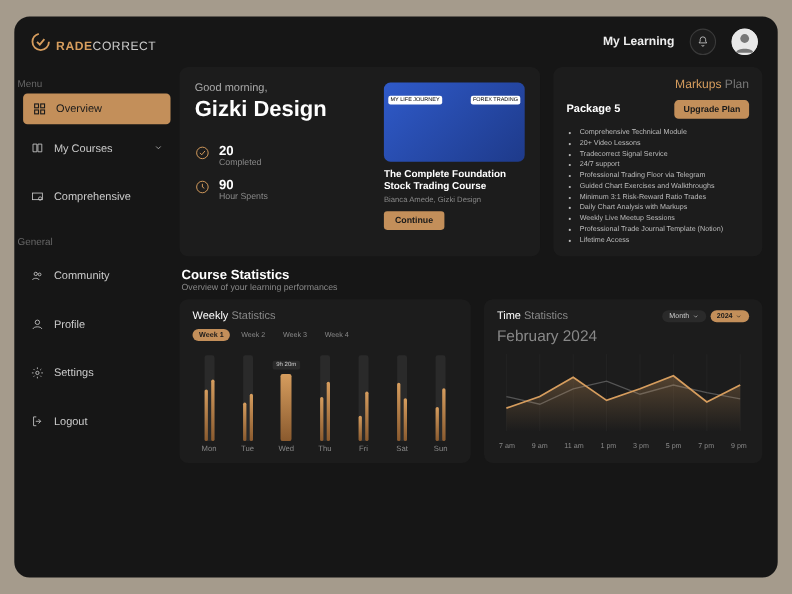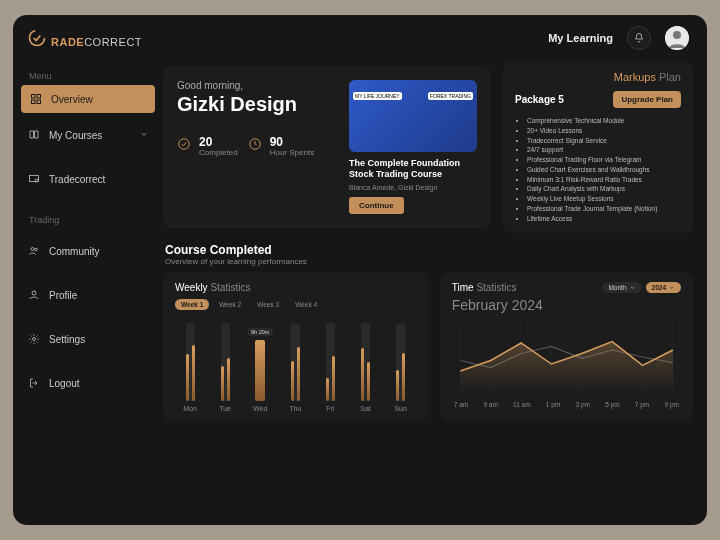--- a/index.html
+++ b/index.html
@@ -24,32 +24,32 @@
 .logo-mark { width: 20px; height: 20px; }
 .logo-text { font-size: 11px; letter-spacing: 0.5px; }
 .logo-text .t1 { color: #d69d5e; font-weight: 600; }
 .logo-text .t2 { color: #ccc; font-weight: 500; }
 .topright { display: flex; align-items: center; gap: 14px; }
 .mylearning { color: #eee; font-size: 11px; font-weight: 600; }
 .bell { width: 24px; height: 24px; border-radius: 50%; border: 1px solid #3a3a3a; display:flex;align-items:center;justify-content:center; background:#1c1c1c; }
 .avatar { width: 24px; height: 24px; border-radius: 50%; background: #eee; overflow:hidden; display:flex;align-items:center;justify-content:center; font-size:10px; }
 .body { flex:1; display:flex; overflow:hidden; }
 .sidebar { width: 150px; padding: 6px 0 0 0; }
-.sect-label { font-size: 9px; color: #666; padding: 4px 16px; }
+.sect-label { font-size: 9px; color: #666; padding: 4px 3px; }
 .nav-item { display:flex; align-items:center; gap:8px; padding: 15px 14px; font-size:10px; color:#ccc; cursor:pointer; }
 .nav-item.active { background: #c38f5a; color:#1a1a1a; border-radius: 0; margin: 0 8px; border-radius:4px; padding:7px 8px; }
 .nav-icon { width:14px; height:14px; display:flex;align-items:center;justify-content:center; flex-shrink:0;}
 .nav-chev { margin-left:auto; }
 .main { flex:1; padding: 0 14px 10px 0; overflow:hidden; }
-.row1 { display:flex; gap:12px; margin-bottom:10px;align-items:center; }
+.row1 { display:flex; gap:12px; margin-bottom:10px; }
 .hero { flex: 1.5; background:#1c1c1c; border-radius:8px; padding:14px 14px; display:flex; gap:16px; position:relative; }
 .hero-left { flex:1; }
 .greet { font-size:10px; color:#aaa; }
 .name { font-size:20px; font-weight:700; color:#fff; margin-top:2px; }
-.stats { margin-top:20px; display:flex; flex-direction:row; gap:10px; }
+.stats { margin-top:20px; display:flex; flex-direction:column; gap:10px; }
 .stat { display:flex; align-items:flex-start; gap:8px; }
 .stat-icon { width:14px;height:14px; color:#d69d5e; margin-top:1px;}
 .stat-num { font-size:12px; font-weight:700; color:#fff; line-height:1; }
 .stat-lbl { font-size:8px; color:#888; }
 .hero-right { width: 128px; }
 .thumb { width:128px; height:72px; border-radius:6px; background:linear-gradient(135deg,#2f5ac9,#1e3a8a); position:relative; overflow:hidden; margin-bottom:6px; }
 .thumb::before { content:"MY LIFE JOURNEY"; position:absolute; left:4px; top:12px; font-size:5px; color:#000; background:#fff; padding:1px 2px; border-radius:2px; }
 .thumb::after { content:"FOREX TRADING"; position:absolute; right:4px; top:12px; font-size:5px; color:#000; background:#fff; padding:1px 2px; border-radius:2px; }
 .course-title { font-size:9px; font-weight:700; color:#fff; line-height:1.2; }
 .course-author { font-size:7px; color:#888; margin-top:4px; }
@@ -150,24 +150,24 @@
               <path d="M7 10l5 5 5-5" fill="none" stroke="#aaa" stroke-width="2"></path>
             </svg></span>
       </div>
       <div class="nav-item">
         <span class="nav-icon">
             <svg width="12" height="12" viewBox="0 0 24 24">
               <rect x="3" y="5" width="18" height="12" fill="none" stroke="#ccc" stroke-width="1.5"></rect>
               <circle cx="17" cy="15" r="3" fill="none" stroke="#ccc" stroke-width="1.5"></circle>
             </svg>
           </span>
-        <span>Tradecorrect</span>
-      </div>
-
-      <div class="sect-label" style="margin-top:10px;">Trading</div>
+        <span>Comprehensive</span>
+      </div>
+
+      <div class="sect-label" style="margin-top:10px;">General</div>
 
       <div class="nav-item">
         <span class="nav-icon">
             <svg width="12" height="12" viewBox="0 0 24 24">
               <circle cx="9" cy="8" r="3" fill="none" stroke="#ccc" stroke-width="1.5"></circle>
               <circle cx="16" cy="9" r="2.5" fill="none" stroke="#ccc" stroke-width="1.5"></circle>
               <path d="M3 19c1-4 11-4 12 0" fill="none" stroke="#ccc" stroke-width="1.5"></path>
             </svg>
           </span>
         <span>Community</span>
@@ -253,21 +253,21 @@
               <li>Minimum 3:1 Risk-Reward Ratio Trades</li>
               <li>Daily Chart Analysis with Markups</li>
               <li>Weekly Live Meetup Sessions</li>
               <li>Professional Trade Journal Template (Notion)</li>
               <li>Lifetime Access</li>
             </ul>
         </div>
       </div>
 
       <div class="cs-head">
-        <div class="cs-title">Course Completed</div>
+        <div class="cs-title">Course Statistics</div>
         <div class="cs-sub">Overview of your learning performances</div>
       </div>
 
       <div class="charts">
         <div class="chart-card weekly">
           <div class="chart-title"><span>Weekly</span> <span class="dim">Statistics</span></div>
           <div class="week-pills" id="week-pills">
               <span class="pill active">Week 1</span>
               <span class="pill">Week 2</span>
               <span class="pill">Week 3</span>

